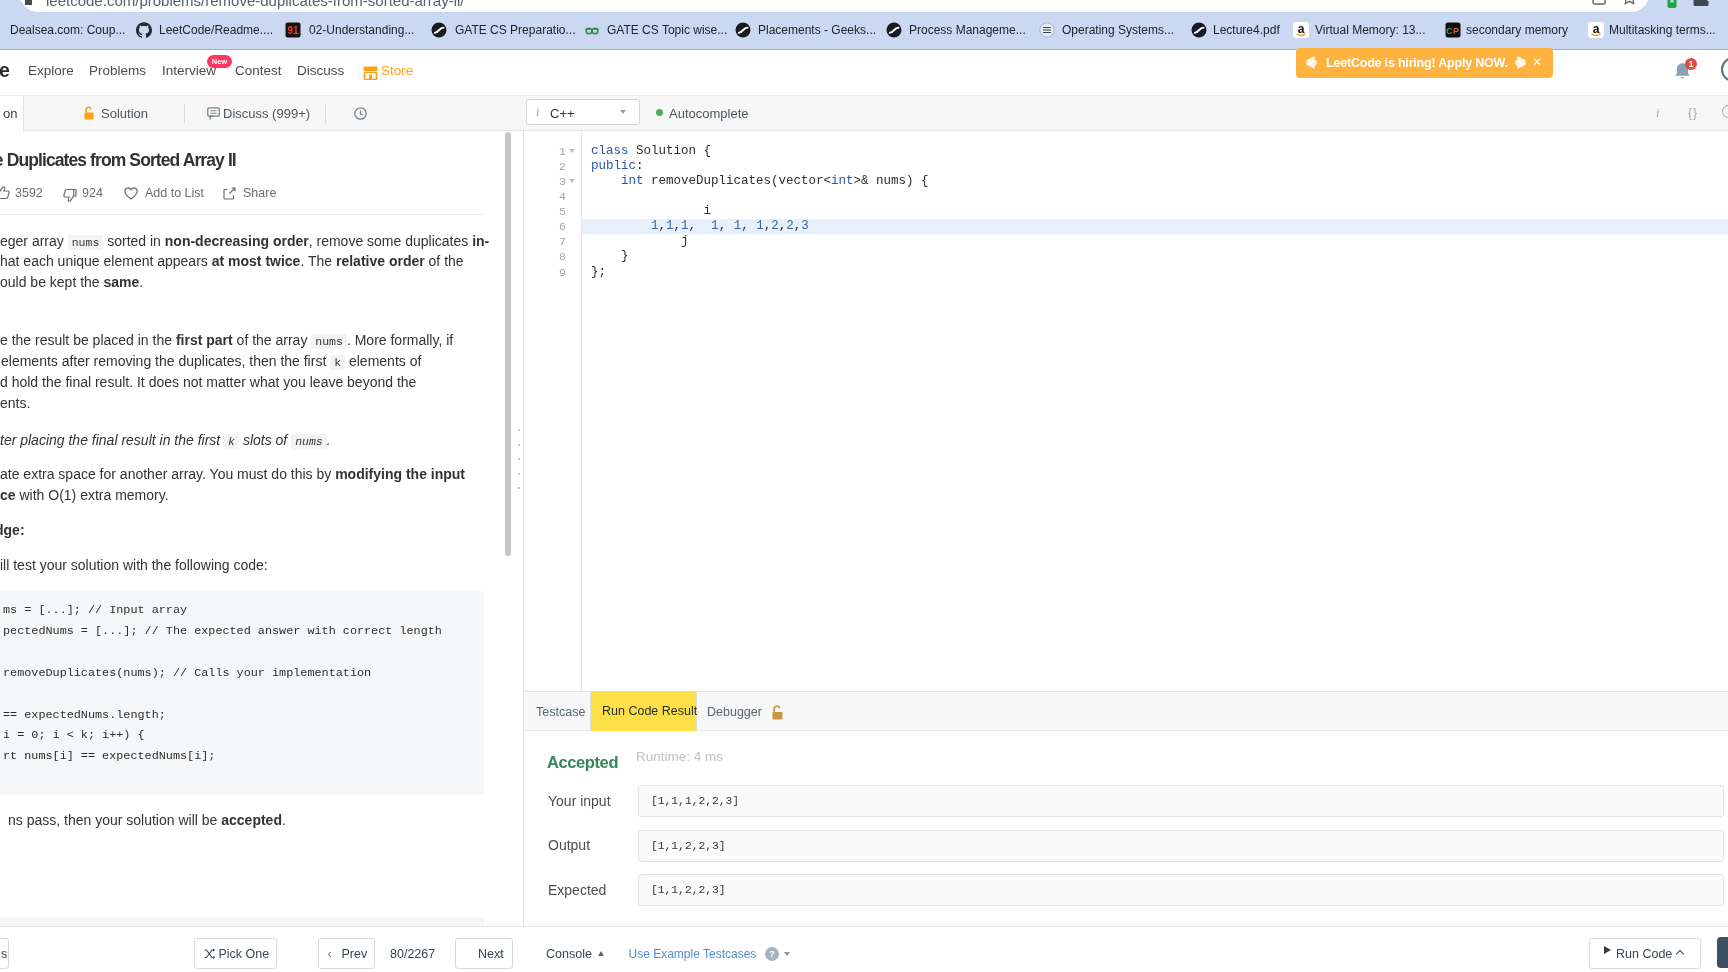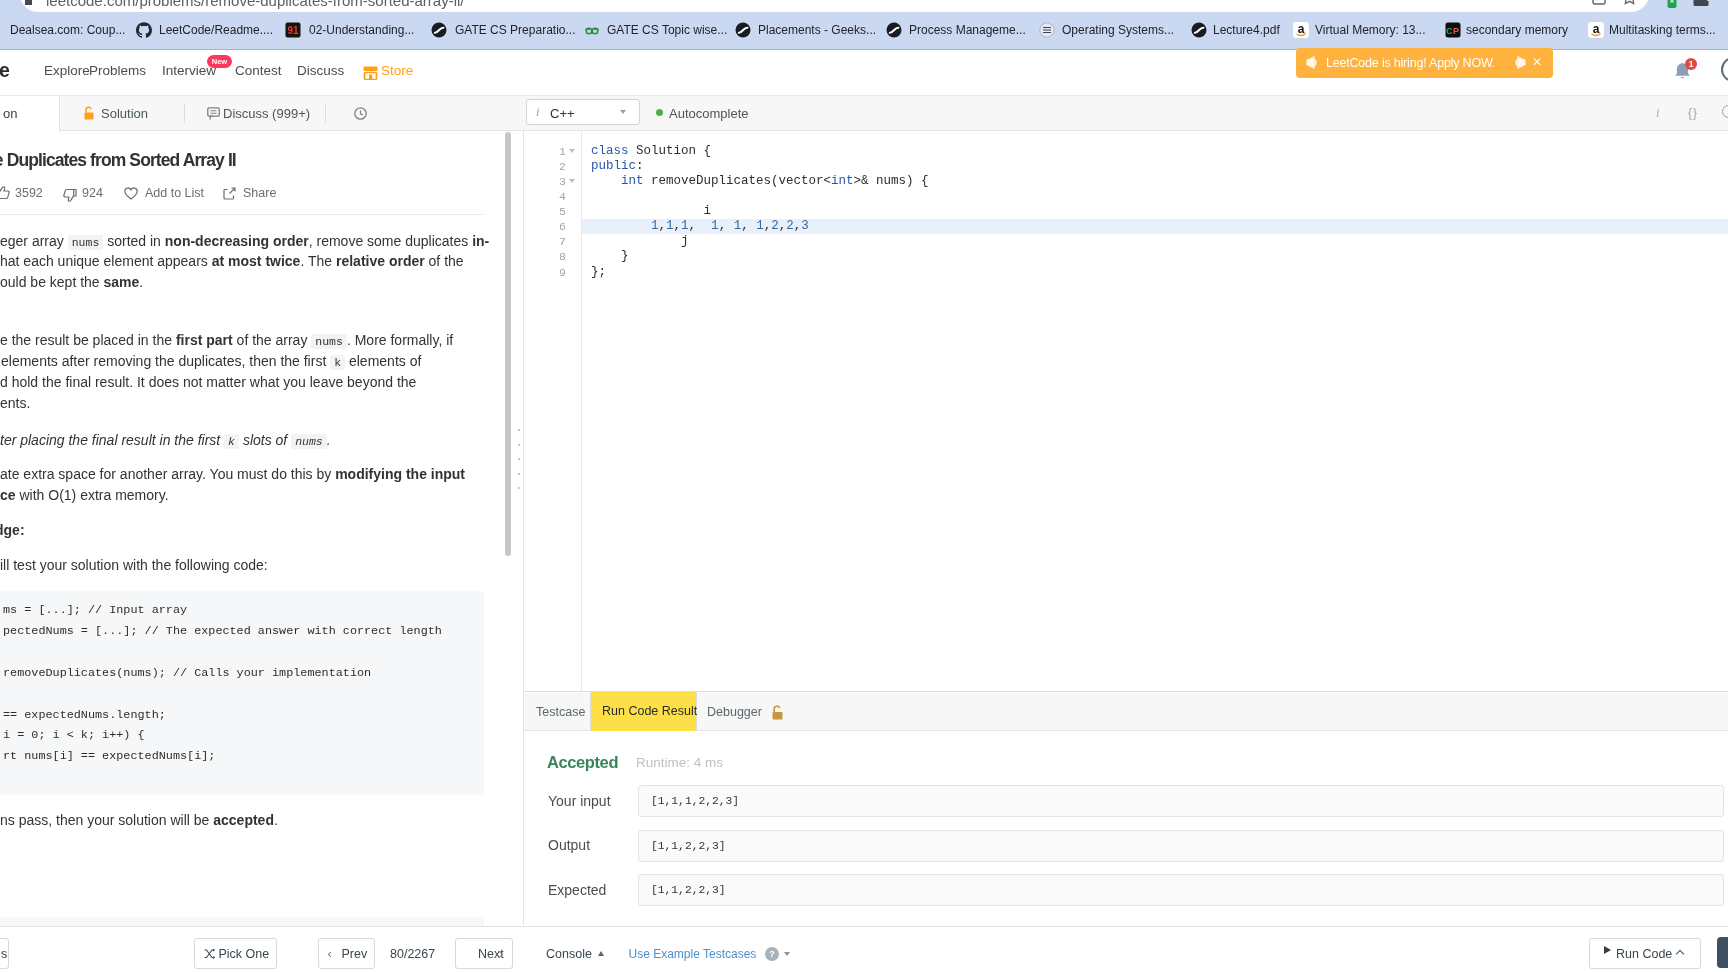--- a/index.html
+++ b/index.html
@@ -18,28 +18,28 @@
 
 #bookmarks { left:0; top:12px; width:1728px; height:38px; background:#cbd8f1; border-bottom:1px solid #a6b0c0; }
 .bm { position:absolute; top:11px; font-size:12px; color:#20242a; white-space:nowrap; }
 .fav { position:absolute; top:10px; width:16px; height:16px; }
 
 
 #nav { left:0; top:51px; width:1728px; height:45px; background:#fff; border-bottom:1px solid #eaeaea; }
 .navitem { position:absolute; top:12px; font-size:13.5px; color:#4d4d4d; white-space:nowrap; }
 #newpill { position:absolute; left:207px; top:4px; width:25px; height:13px; background:#ff375f; border-radius:7px; color:#fff; font-size:7.5px; text-align:center; line-height:13px; font-weight:bold; }
 #banner { position:absolute; left:1296px; top:-3px; width:257px; height:30px; background:#ffb23e; border-radius:4px; color:#fff; }
-#bannertext { position:absolute; left:30px; top:8px; font-size:12.5px; letter-spacing:-0.2px; font-weight:normal; white-space:nowrap;text-align:center; }
+#bannertext { position:absolute; left:30px; top:8px; font-size:12.5px; letter-spacing:-0.2px; font-weight:bold; white-space:nowrap;text-align:center; }
 #bannerx { position:absolute; left:236px; top:7px; font-size:12px; color:#fff; opacity:.95; }
 #avatarc { position:absolute; left:1721px; top:6px; width:25px; height:25px; border:2px solid #5c6a76; border-radius:50%; }
 #bellbadge { position:absolute; left:1685px; top:7px; width:12px; height:12px; background:#dd4b40; border-radius:50%; color:#fff; font-size:8.5px; font-weight:bold; text-align:center; line-height:12px; }
 
 
 #tabrow { left:0; top:96px; width:1728px; height:35px; background:#f7f7f7; border-bottom:1px solid #e4e4e4; }
-#dtab { position:absolute; left:0; top:0; width:60px; height:36px; background:#fff; border-right:1px solid #e4e4e4; z-index:2; }
+#dtab { position:absolute; left:0; top:0; width:24px; height:36px; background:#fff; border-right:1px solid #e4e4e4; z-index:2; }
 #dtab span { position:absolute; left:3px; top:10px; font-size:13px; color:#374349; }
 .ttxt { position:absolute; top:10px; font-size:13px; color:#4a555c; white-space:nowrap; }
 .tsep { position:absolute; top:8px; width:1px; height:19px; background:#dddddd; }
 #langbox { position:absolute; left:526px; top:3px; width:114px; height:26px; background:#fff; border:1px solid #d4d4d4; border-radius:3px; }
 #langcaret { position:absolute; left:620px; top:14px; width:0; height:0; border-left:3.5px solid transparent; border-right:3.5px solid transparent; border-top:4.5px solid #98a0a6; }
 #acdot { position:absolute; left:656px; top:12.5px; width:7px; height:7px; border-radius:50%; background:#4caf50; }
 .ricon { position:absolute; top:10px; font-size:12.5px; color:#a3a3a3; }
 #gearpart { position:absolute; left:1722px; top:9px; width:13px; height:13px; border:1.5px solid #a3a3a3; border-radius:50%; }
 
 
@@ -67,21 +67,21 @@
 .kw { color:#2b56a8; }
 .num { color:#35689f; }
 .fold { position:absolute; width:0; height:0; border-left:3px solid transparent; border-right:3px solid transparent; border-top:4.5px solid #b9c0c7; }
 
 
 #console { left:524px; top:691px; width:1204px; height:235px; background:#fff; border-top:1px solid #dcdcdc; }
 #ctabs { position:absolute; left:0; top:1px; width:1204px; height:38px; background:#f7f7f7; border-bottom:1px solid #e6e6e6; }
 #ctab-active { position:absolute; left:66px; top:0; width:107px; height:39px; background:#fde047; border-left:1px solid #ddd; border-right:1px solid #ddd; z-index:2; }
 .ctabtxt { position:absolute; top:12px; font-size:12.5px; color:#5a676e; white-space:nowrap; }
 #accepted { position:absolute; left:23px; top:61px; font-size:16.5px; font-weight:bold; letter-spacing:-0.4px; color:#37855b; }
-#runtime { position:absolute; left:112px; top:63px; font-size:13.5px; color:#c0c0c0; }
+#runtime { position:absolute; left:112px; top:57px; font-size:13.5px; color:#c0c0c0; }
 .rowlab { position:absolute; left:24px; font-size:14px; color:#4d4d4d; }
 .rowbox { position:absolute; left:113.5px; width:1086px; height:32px; background:#fafafa; border:1px solid #e2e4e6; border-radius:3px; font-family:"Liberation Mono", monospace; font-size:11.3px; color:#333; line-height:30px; padding-left:12.5px; }
 
 
 #bottombar { left:0; top:926px; width:1728px; height:46px; background:#fff; border-top:1px solid #e4e4e4; }
 .btn { position:absolute; top:11px; height:31px; background:#fff; border:1px solid #d9d9d9; border-radius:3px; }
 .btxt { position:absolute; font-size:12.5px; color:#37474f; white-space:nowrap; top:20px; }
 .chev { position:absolute; font-size:13px; color:#6b7a84; top:19px; }
 #submitsliver { position:absolute; left:1716.5px; top:10px; width:20px; height:31px; background:#3e5162; border-radius:4px; }
 #conscaret { position:absolute; left:598px; top:24px; width:0; height:0; border-left:3.5px solid transparent; border-right:3.5px solid transparent; border-bottom:5px solid #5a6870; }
@@ -182,21 +182,21 @@
     <svg class="fav" style="left:1588px;" viewBox="0 0 16 16">
         <rect x="0" y="0" width="16" height="16" rx="3" fill="#fff"></rect>
         <text x="8" y="11" font-size="12" font-weight="bold" fill="#111" text-anchor="middle" font-family="Liberation Sans">a</text>
         <path d="M3.5 12 c3 2 6.5 2 9-.5" stroke="#f7981d" stroke-width="1.4" fill="none"></path>
       </svg>
     <div class="bm" style="left:1609px;">Multitasking terms...</div>
   </div>
 
   <div id="nav" class="abs">
     <div class="navitem" style="left:-1px; top:8px; font-size:19.5px; font-weight:bold; color:#2b2b2b;">e</div>
-    <div class="navitem" style="left:44px;text-align:center;">Explore</div>
+    <div class="navitem" style="left:28px;text-align:center;">Explore</div>
     <div class="navitem" style="left:89px;">Problems</div>
     <div class="navitem" style="left:162px;">Interview</div>
     <div id="newpill">New</div>
     <div class="navitem" style="left:235px;">Contest</div>
     <div class="navitem" style="left:297px;">Discuss</div>
     <svg style="left:363px; top:15px;" width="15" height="14" viewBox="0 0 15 14">
         <rect x="0.5" y="0.5" width="14" height="4.5" rx="1" fill="#ffa116"></rect>
         <rect x="1.5" y="6.5" width="12" height="7" rx="0.8" fill="none" stroke="#ffa116" stroke-width="1.7"></rect>
         <rect x="6" y="8.5" width="3.2" height="5" fill="#ffa116"></rect>
       </svg>
@@ -294,21 +294,21 @@
     <div id="jcode"></div>
     <div id="jcodetext">ms = [...]; // Input array
 pectedNums = [...]; // The expected answer with correct length
 
 removeDuplicates(nums); // Calls your implementation
 
 == expectedNums.length;
 i = 0; i &lt; k; i++) {
 rt nums[i] == expectedNums[i];</div>
 
-    <div class="para" style="top:679.2px;">ns pass, then your solution will be <b>accepted</b>.</div>
+    <div class="para" style="top:679.2px;margin-left:8px;">ns pass, then your solution will be <b>accepted</b>.</div>
     <div id="exblock"></div>
   </div>
 
   <div id="vthumb" class="abs"></div>
   <div id="panesep" class="abs"></div>
   <div class="sdot" style="top:429px;"></div>
   <div class="sdot" style="top:443.6px;"></div>
   <div class="sdot" style="top:458.2px;"></div>
   <div class="sdot" style="top:472.8px;"></div>
   <div class="sdot" style="top:487.4px;"></div>

